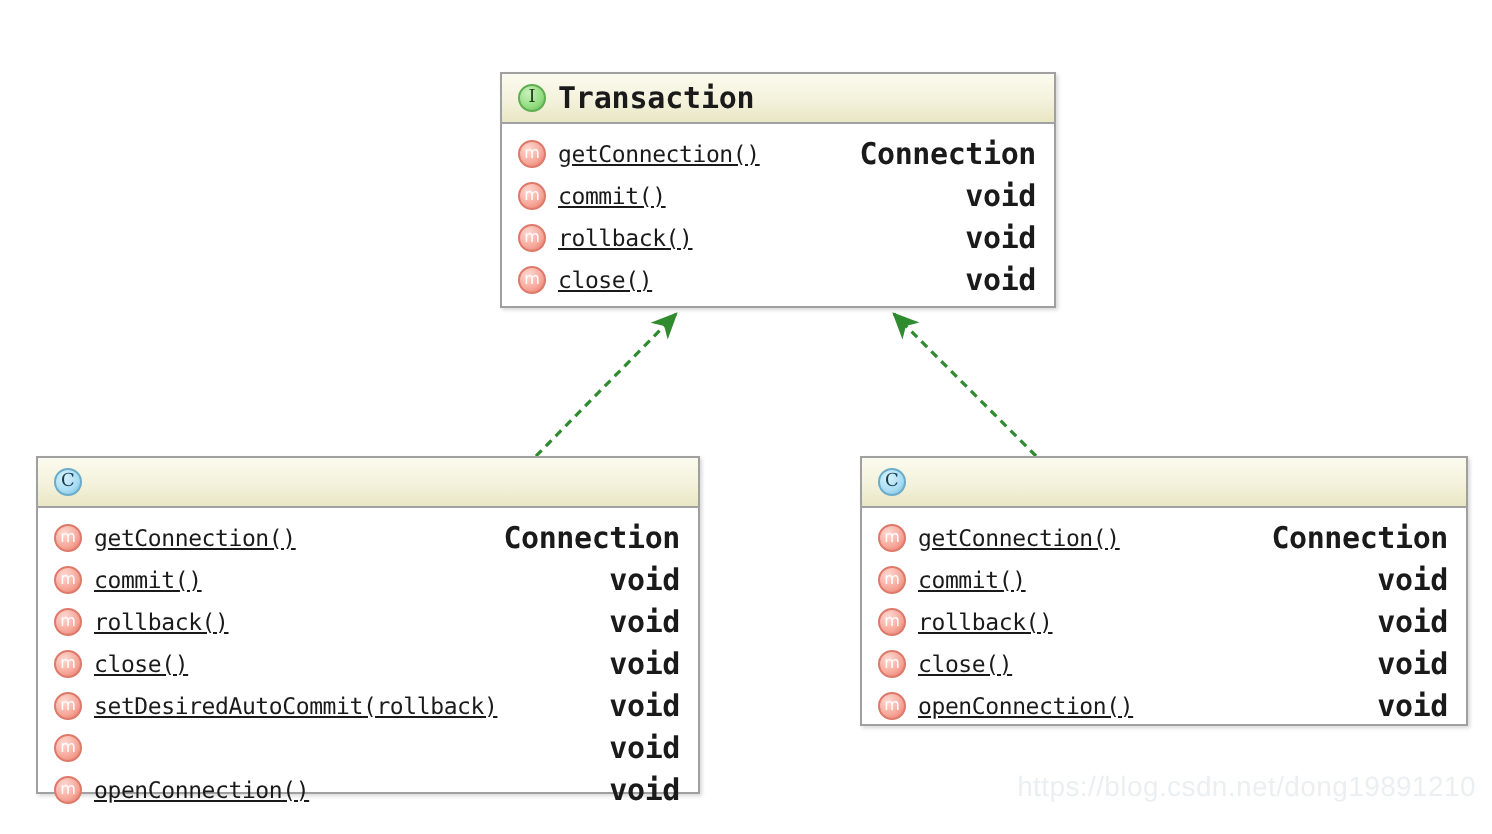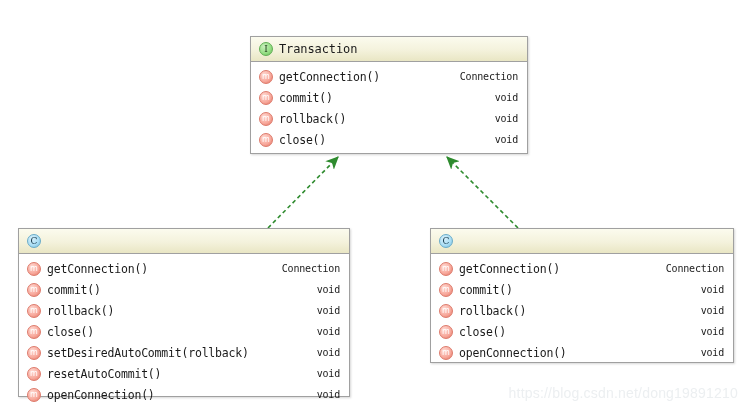--- a/index.html
+++ b/index.html
@@ -43,52 +43,55 @@
     height: 25px;
     box-sizing: border-box;
     background: linear-gradient(to bottom, #fbfbee 0%, #f4f2dc 55%, #e9e6c4 100%);
     border-bottom: 1px solid #a0a0a0;
     display: flex;
     align-items: center;
     padding-left: 8px;
   }
 
   .uml-title {
-    font-size: 12px;
+    font-size: 15px;
     color: #1a1a1a;
     letter-spacing: -0.1px;
     margin-left: 6px;
     white-space: nowrap;
+    font-weight: bold;
   }
 
   .uml-members {
     padding: 4px 0 4px 0;
   }
 
   .uml-row {
     display: flex;
     align-items: center;
     height: 21px;
     padding: 0 9px 0 8px;
   }
 
   .member-name {
     font-size: 11.5px;
     color: #1a1a1a;
     margin-left: 6px;
     white-space: nowrap;
     letter-spacing: -0.2px;
+    text-decoration: underline;
   }
 
   .member-type {
     margin-left: auto;
-    font-size: 10px;
+    font-size: 15px;
     color: #1a1a1a;
     white-space: nowrap;
     letter-spacing: -0.2px;
+    font-weight: bold;
   }
 
   
   .icon-badge {
     width: 14px;
     height: 14px;
     border-radius: 50%;
     display: inline-flex;
     align-items: center;
     justify-content: center;
@@ -203,21 +206,20 @@
           <span class="member-name">close()</span>
           <span class="member-type">void</span>
         </div>
         <div class="uml-row">
           <span class="icon-badge icon-method">m</span>
           <span class="member-name">setDesiredAutoCommit(rollback)</span>
           <span class="member-type">void</span>
         </div>
         <div class="uml-row">
           <span class="icon-badge icon-method">m</span>
-          <span class="member-name">resetAutoCommit()</span>
           <span class="member-type">void</span>
         </div>
         <div class="uml-row">
           <span class="icon-badge icon-method">m</span>
           <span class="member-name">openConnection()</span>
           <span class="member-type">void</span>
         </div>
       </div>
   </div>
 

